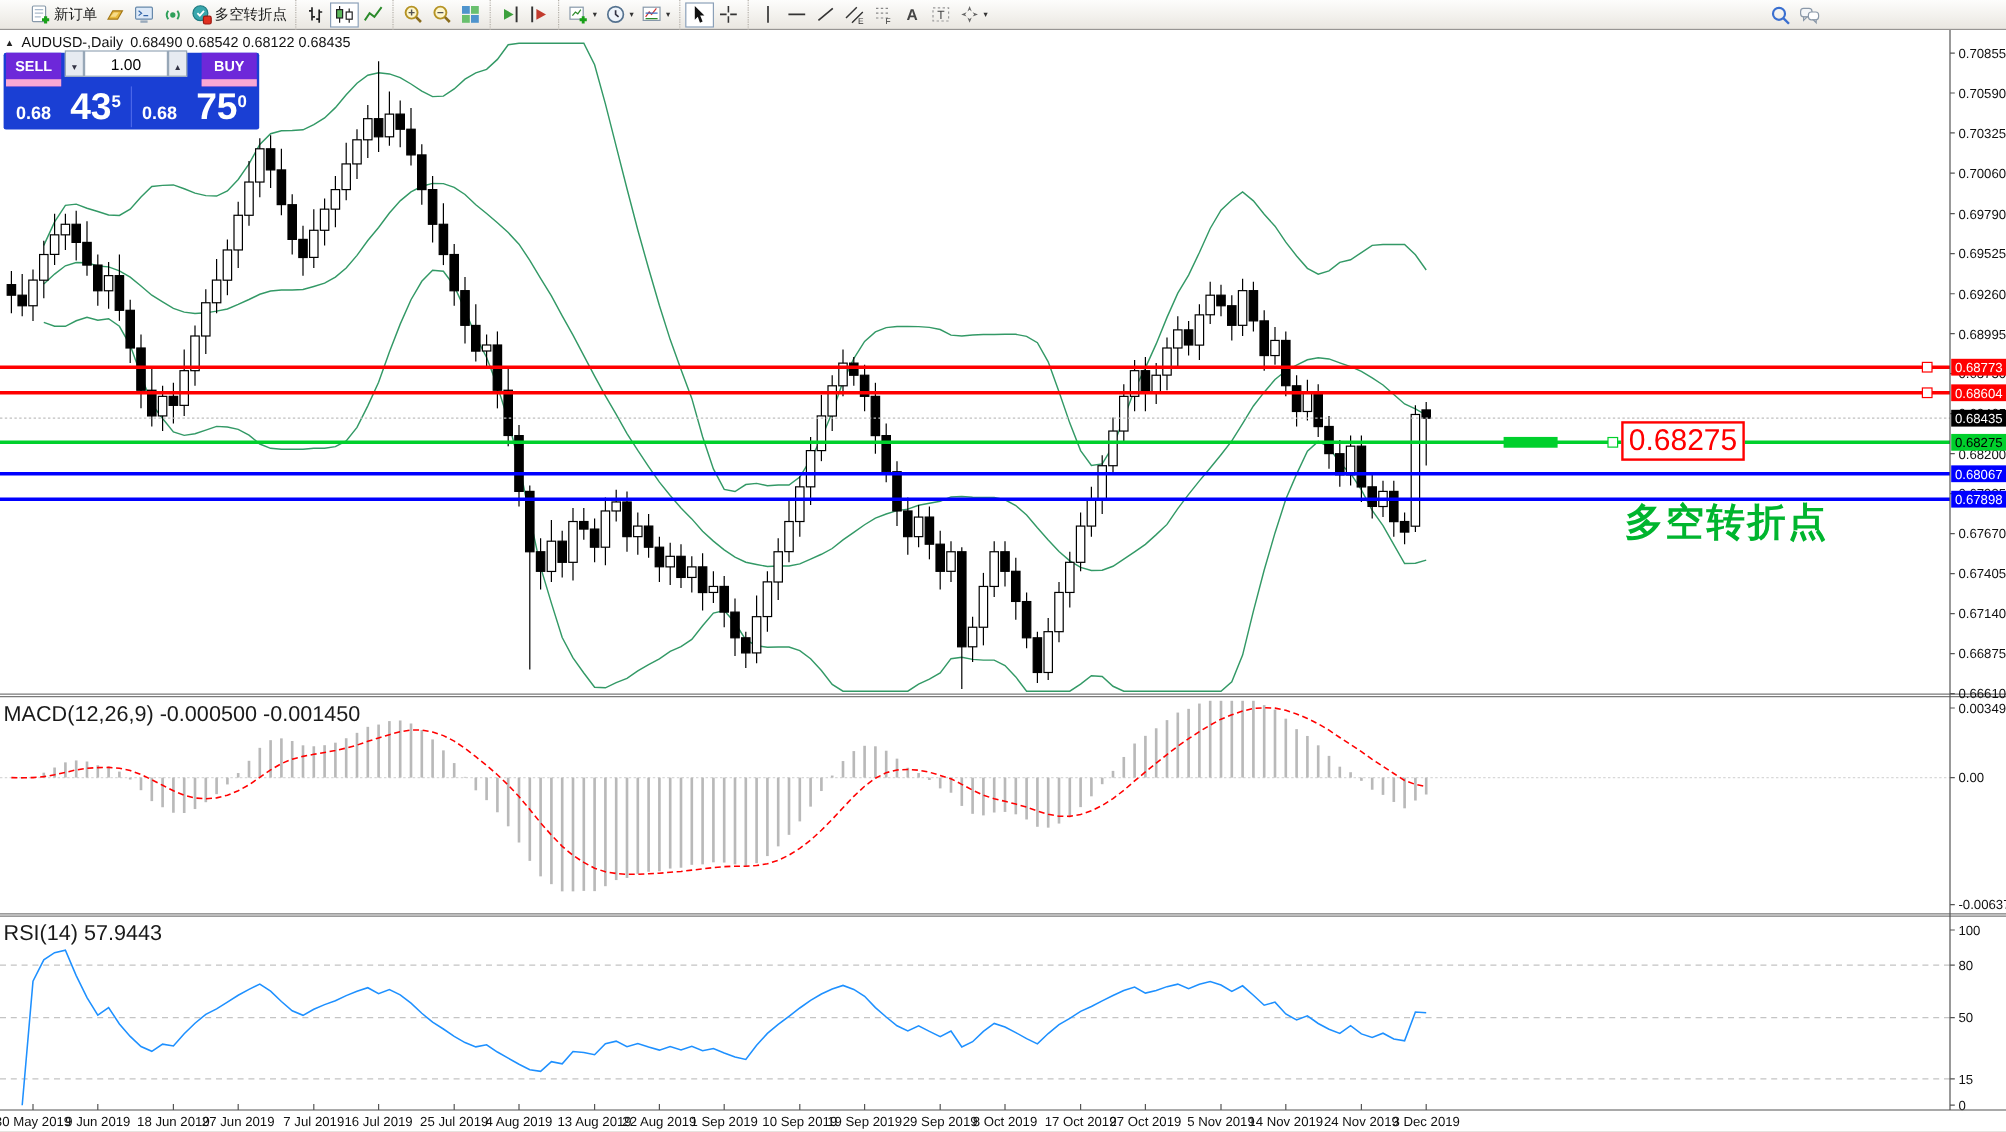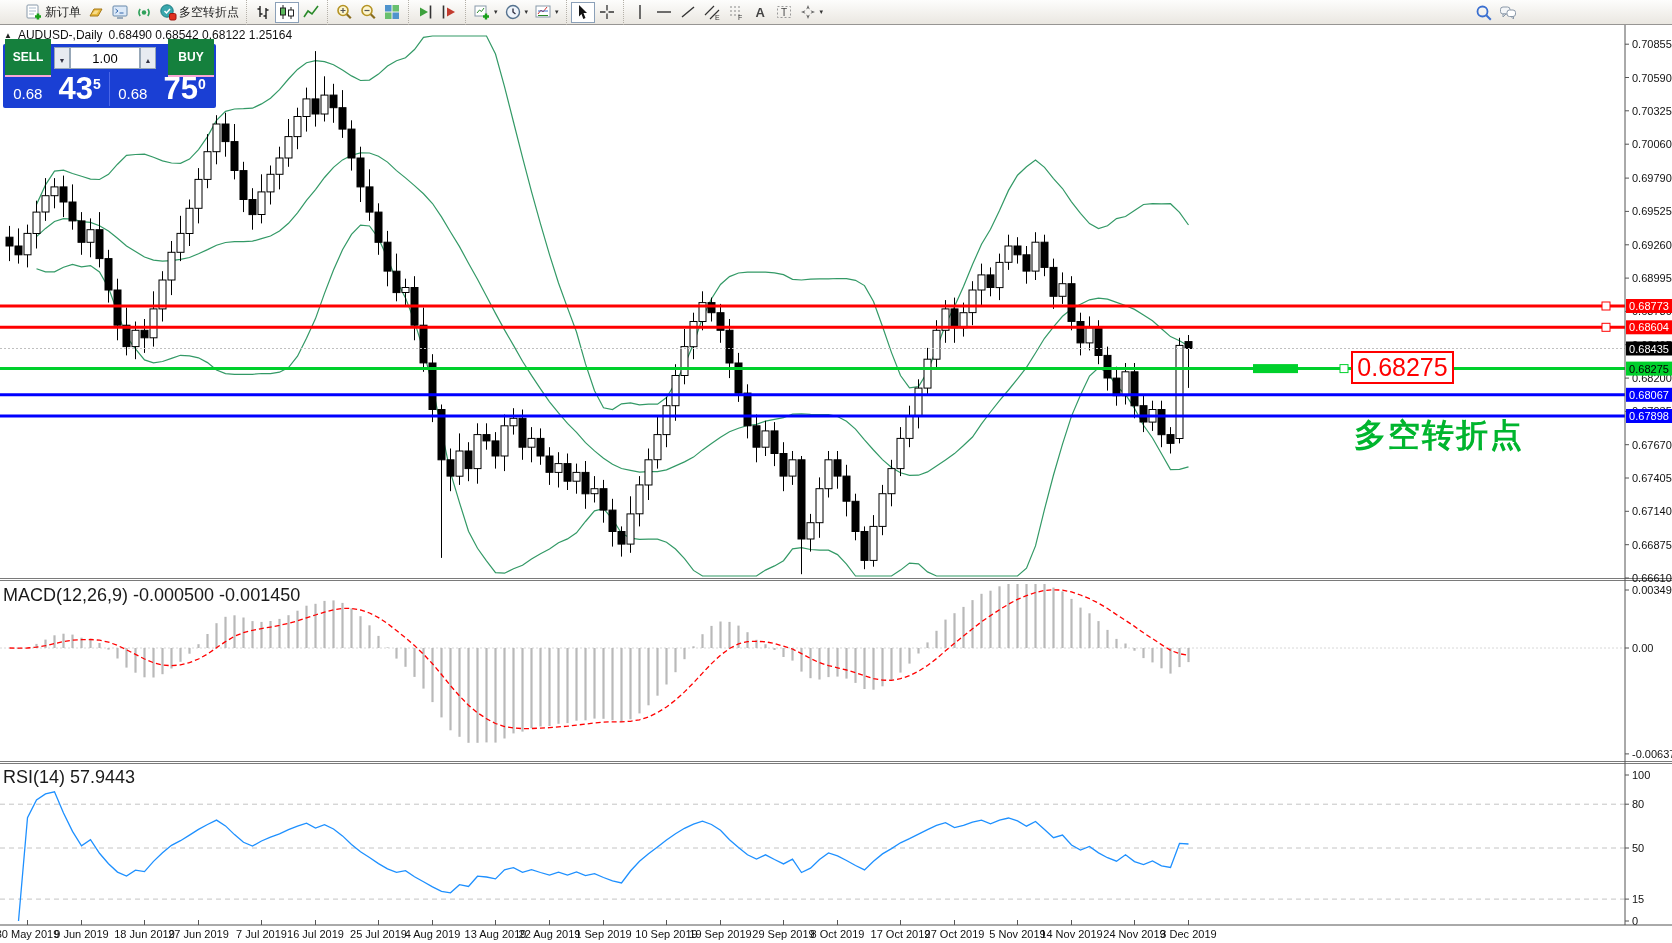--- a/index.html
+++ b/index.html
@@ -23,30 +23,30 @@
   
   .chart-area{position:absolute;left:0;top:25px;width:1672px;height:918px;}
   #chart-svg{position:absolute;left:0;top:0;}
   .title-row{position:absolute;left:4px;top:3px;font-size:12px;color:#111;display:flex;gap:6px;align-items:center;}
   .collapse{font-size:8px;color:#222;}
   .title-row .sym{font-weight:normal;}
   
   .ocp{position:absolute;left:3px;top:19px;width:213px;height:64px;background:#1a3fd4;
     border-radius:2px;color:#fff;box-sizing:border-box;padding:2px;}
   .ocp-row1{display:flex;align-items:center;gap:3px;height:24px;}
-  .ocp-btn{flex:0 0 46px;height:38px;background:#15803d;border:none;border-bottom:2px solid #f9a8d4;
+  .ocp-btn{flex:0 0 46px;height:28px;background:#6d28d9;border:none;border-bottom:6px solid #f9a8d4;
     color:#fff;font-size:12px;font-weight:bold;font-family:"Liberation Sans",sans-serif;}
-  .vol-wrap{display:flex;align-items:center;flex:1;height:32px;}
+  .vol-wrap{display:flex;flex:1;height:32px;}
   .spin{width:16px;height:22px;background:#e7ebf1;border:1px solid #97a7b7;padding:0;color:#334;}
   .spin-g{font-size:7px;}
   .vol{width:68px;height:20px;border:1px solid #97a7b7;font-size:13px;text-align:center;
     font-family:"Liberation Sans",sans-serif;padding:0;}
   .ocp-row2{display:flex;height:38px;align-items:center;}
   .ocp-price{flex:1;display:flex;align-items:baseline;justify-content:center;white-space:nowrap;}
-  .p-base{font-size:15px;font-weight:normal;}
+  .p-base{font-size:15px;font-weight:bold;}
   .p-big{font-size:31px;font-weight:bold;line-height:34px;margin-left:16px;}
   .p-sup{font-size:14px;font-weight:bold;position:relative;top:-10px;}
   .ocp-div{width:1px;height:34px;background:#4a66e8;}
   .ind-label{position:absolute;left:3px;font-size:18px;color:#1a1a1a;}
   #macd-label{top:560px;}
   #rsi-label{top:742px;}
   .callout{position:absolute;left:1351px;top:326px;width:99px;height:29px;background:#fff;
     border:2px solid #ff0000;color:#ff0000;font-size:25px;line-height:29px;text-align:center;}
   .annotation{position:absolute;left:1354px;top:389px;font-size:32px;font-weight:bold;letter-spacing:2px;}
 </style>
@@ -790,21 +790,21 @@
           <line x1="1134.5" y1="920" x2="1134.5" y2="925" stroke="#555"></line>
           <text x="1134.5" y="938" text-anchor="middle">24 Nov 2019</text>
           <line x1="1188.5" y1="920" x2="1188.5" y2="925" stroke="#555"></line>
           <text x="1188.5" y="938" text-anchor="middle">3 Dec 2019</text>
         </g>
       </svg>
 
     <div class="title-row">
       <span class="collapse">▲</span>
       <span class="sym">AUDUSD-,Daily</span>
-      <span class="ohlc">0.68490 0.68542 0.68122 1.25164</span>
+      <span class="ohlc">0.68490 0.68542 0.68122 0.68435</span>
     </div>
 
     <div class="ocp">
       <div class="ocp-row1">
         <button class="ocp-btn">SELL</button>
         <div class="vol-wrap">
           <button class="spin"><span class="spin-g">▼</span></button>
           <input class="vol" readonly="" value="1.00" style="">
           <button class="spin"><span class="spin-g">▲</span></button>
         </div>

